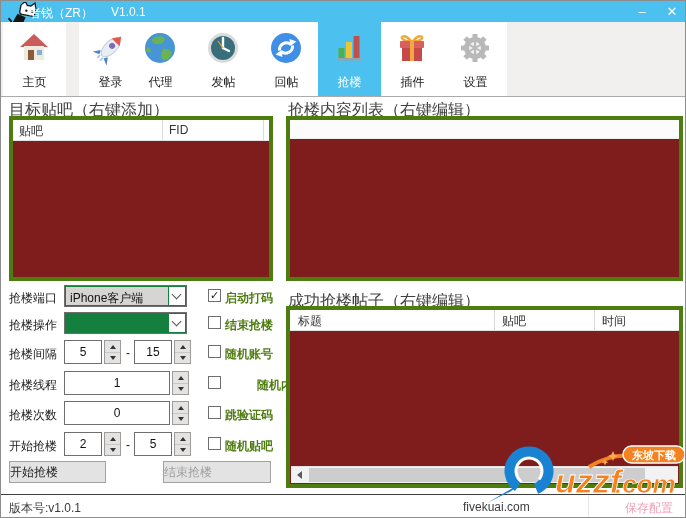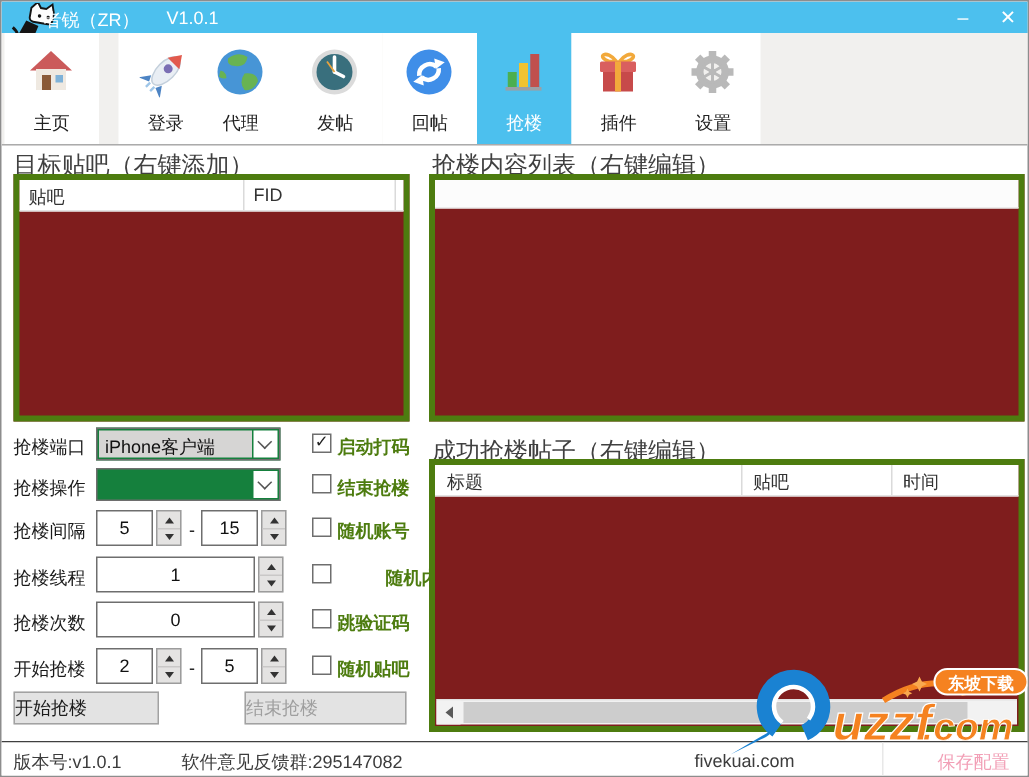--- a/index.html
+++ b/index.html
@@ -320,21 +320,20 @@
       <div class="harrow">
           <span class="tri-left"></span>
         </div>
       <div class="hthumb" style="left:18px;width:336px;"></div>
     </div>
   </div>
 
   <div class="abs statsep"></div>
   <div class="abs statusbar">
     <span class="abs stext" style="left:8px;">版本号:v1.0.1</span>
-    <span class="abs stext" style="left:120px;">软件意见反馈群:295147082</span>
     <span class="abs stext" style="left:462px;">fivekuai.com</span>
     <div class="statdiv"></div>
     <span class="abs stext save-link" style="left:624px;">保存配置</span>
   </div>
 
   <svg class="abs" style="left:476px;top:444px;z-index:30;" width="210" height="62" viewBox="0 0 210 62">
 
     <g>
       <circle cx="52" cy="26" r="19" fill="none" stroke="#1a82d2" stroke-width="11" stroke-dasharray="100 20" transform="rotate(125 52 26)"></circle>
       <path d="M39 41 L10 58 L30 48 Q36 46 39 41 Z" fill="#1a82d2"></path>

